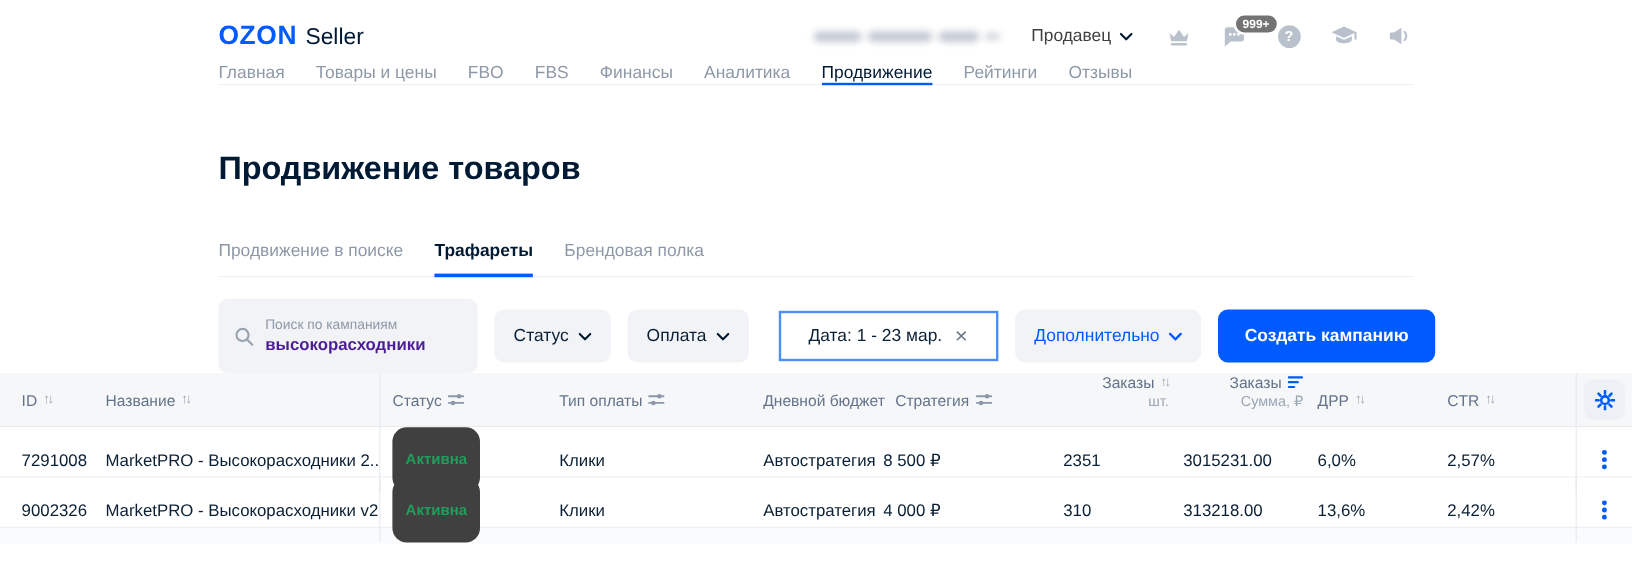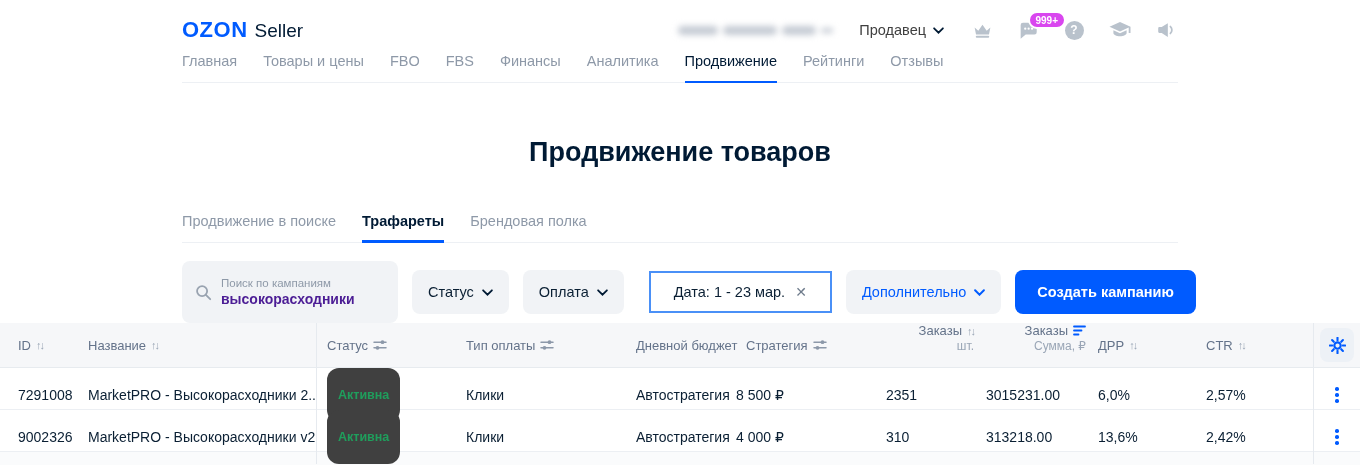--- a/index.html
+++ b/index.html
@@ -21,35 +21,35 @@
   .logo-suffix { color:#001a34; font-size:19px; font-weight:400; }
   .topbar-right { margin-left:auto; display:flex; align-items:center; gap:26px; }
   .redacted { display:flex; align-items:center; gap:5px; filter:blur(3px); }
   .redacted i { display:block; height:9px; border-radius:5px; background:#c4cad3; }
   .seller-menu { display:flex; align-items:center; gap:7px; font-size:14.5px; color:#404040; cursor:pointer; }
   .icon-row { display:flex; align-items:center; gap:22px; }
   .icon-btn { position:relative; width:24px; height:24px; display:flex; align-items:center; justify-content:center; cursor:pointer; }
   .q-circle { width:19px; height:19px; border-radius:50%; background:#b9c2cc; color:#fff; font-size:12px; font-weight:700; display:flex; align-items:center; justify-content:center; }
   .badge {
     position:absolute; top:-7px; left:12px;
-    background:#d946ef; color:#fff; font-size:10px; font-weight:700;
+    background:#737373; color:#fff; font-size:10px; font-weight:700;
     padding:1.5px 5.5px; border-radius:9px; border:2px solid #fff; white-space:nowrap;
   }
 
   
   .mainnav { display:flex; gap:26px; margin-top:6px; border-bottom:1px solid #edf0f4; }
   .mainnav a {
     font-size:14.5px; color:#8e99a8; text-decoration:none;
-    padding-bottom:12px; border-bottom:2px solid transparent; margin-bottom:-1px;
+    padding-bottom:0; border-bottom:2px solid transparent; margin-bottom:-1px;
     cursor:pointer; white-space:nowrap;
   }
   .mainnav a.active { color:#001a34; border-bottom-color:#005bff; }
 
   
-  .page-title { margin-top:53px; font-size:27px; line-height:32px; font-weight:700; color:#001a34;text-align:center; }
+  .page-title { margin-top:53px; font-size:27px; line-height:32px; font-weight:700; color:#001a34; }
 
   
   .subtabs { display:flex; gap:26px; margin-top:45px; border-bottom:1px solid #edf0f4; }
   .subtabs a {
     font-size:14.5px; color:#8e99a8; text-decoration:none;
     padding-bottom:11px; border-bottom:3px solid transparent; margin-bottom:-1px;
     cursor:pointer; white-space:nowrap;
   }
   .subtabs a.active { color:#001a34; font-weight:700; border-bottom-color:#005bff; }
 

